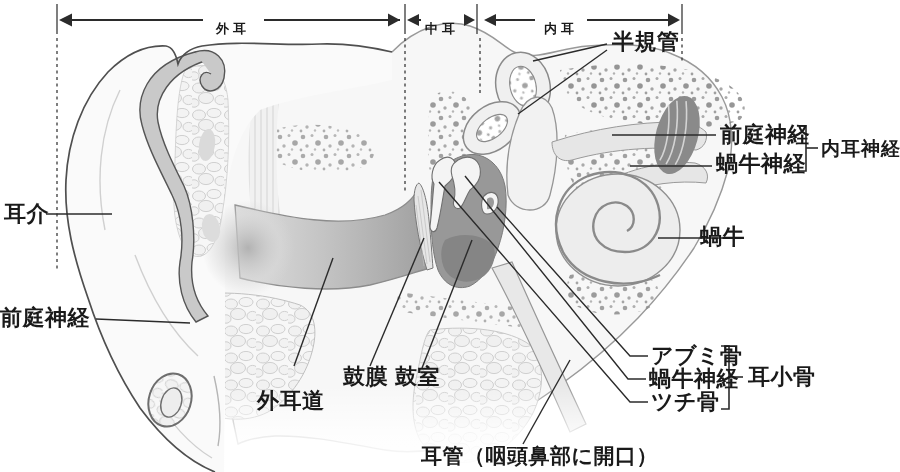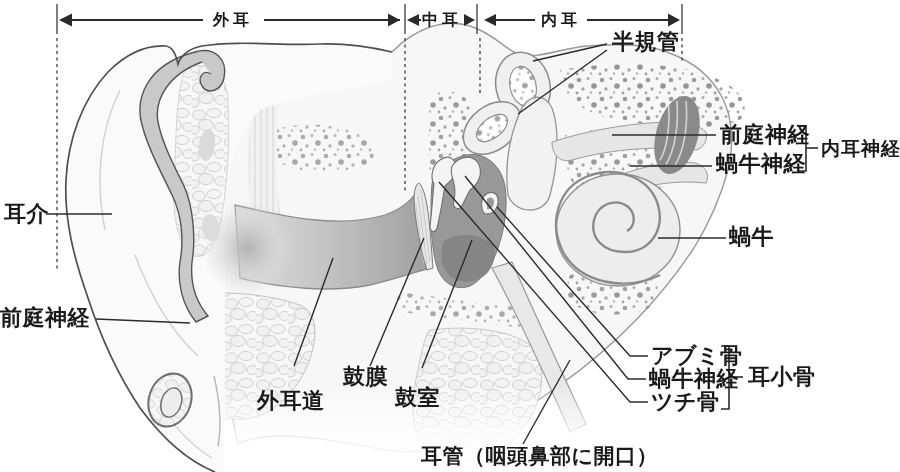--- a/index.html
+++ b/index.html
@@ -5,21 +5,21 @@
   html,body{margin:0;padding:0;background:#ffffff;}
   .stage{
     position:relative;width:900px;height:472px;background:#ffffff;overflow:hidden;
     font-family:"Liberation Sans","DejaVu Sans",sans-serif;
   }
   .stage svg{position:absolute;left:0;top:0;}
   .lbl{
     position:absolute;font-weight:bold;font-size:22px;color:#1a1a1a;
     white-space:nowrap;transform:translateY(-50%);letter-spacing:0.5px;line-height:1;
   }
-  .band{font-size:16px;letter-spacing:4px;transform:translate(-50%,-50%);}
+  .band{font-size:13px;letter-spacing:4px;transform:translate(-50%,-50%);margin-top:8px;}
   .big{font-size:19px;letter-spacing:1px;}
 </style>
 </head>
 <body>
 
 <div class="stage">
 
 <svg width="900" height="472" viewBox="0 0 900 472">
   <defs>
     <pattern id="stip" width="23" height="19" patternUnits="userSpaceOnUse">
@@ -236,27 +236,27 @@
 </svg>
 
 <div class="lbl band" style="left:233px;top:20px;">外耳</div>
 <div class="lbl band" style="left:442px;top:20px;">中耳</div>
 <div class="lbl band" style="left:561px;top:20px;">内耳</div>
 
 <div class="lbl" style="left:612px;top:42px;">半規管</div>
 <div class="lbl" style="left:720px;top:135px;">前庭神経</div>
 <div class="lbl" style="left:716px;top:166px;font-family:Liberation Mono, monospace;">蝸牛神経</div>
 <div class="lbl big" style="left:821px;top:148px;">内耳神経</div>
-<div class="lbl" style="left:729px;top:237px;">蝸牛</div>
+<div class="lbl" style="left:700px;top:237px;">蝸牛</div>
 
 <div class="lbl" style="left:651px;top:356px;">アブミ骨</div>
 <div class="lbl" style="left:649px;top:379px;">蝸牛神経</div>
 <div class="lbl" style="left:651px;top:402px;">ツチ骨</div>
 <div class="lbl" style="left:748px;top:377px;">耳小骨</div>
 
 <div class="lbl" style="left:4px;top:214px;">耳介</div>
 <div class="lbl" style="left:0px;top:318px;">前庭神経</div>
 <div class="lbl" style="left:257px;top:377px;margin-top:24px;">外耳道</div>
 <div class="lbl" style="left:343px;top:377px;">鼓膜</div>
-<div class="lbl" style="left:395px;top:398px;text-align:right;">鼓室</div>
+<div class="lbl" style="left:395px;top:377px;text-align:right;">鼓室</div>
 <div class="lbl" style="left:421px;top:455px;font-size:21px;">耳管（咽頭鼻部に開口）</div>
 
 </div>
 
 </body></html>

